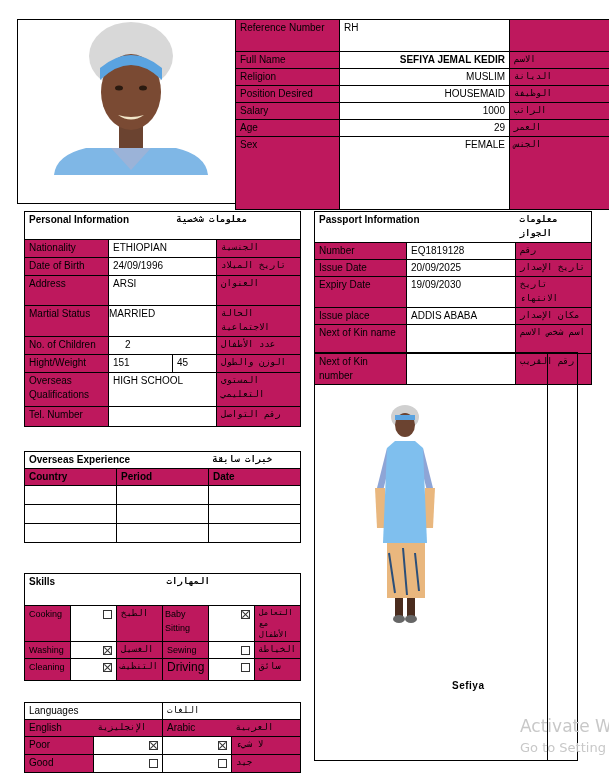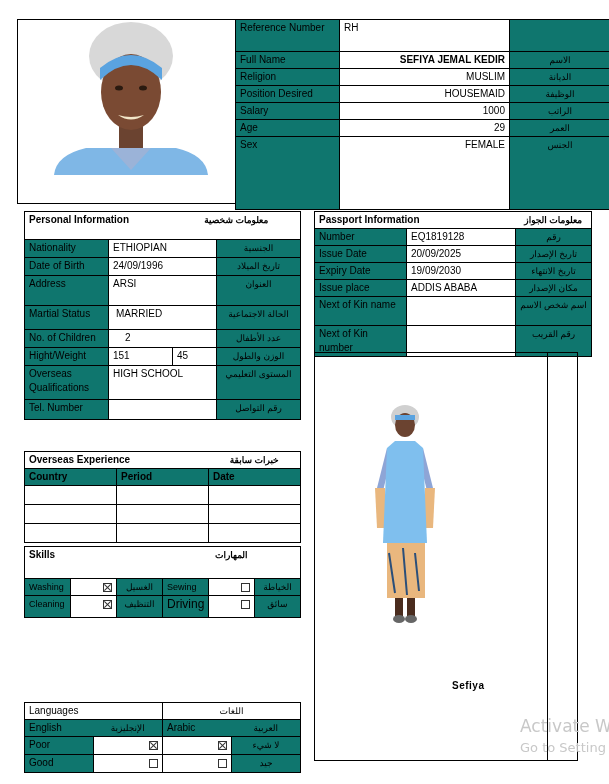--- a/index.html
+++ b/index.html
@@ -1,21 +1,21 @@
 <!DOCTYPE html>
 <html><head>
 <meta charset="utf-8">
 <style>
 *{box-sizing:border-box;margin:0;padding:0}
 body{width:609px;height:784px;background:#fff;position:relative;overflow:hidden;font-family:"Liberation Sans","DejaVu Sans",sans-serif;font-size:10px;color:#000}
 .abs{position:absolute}
 table{border-collapse:collapse;table-layout:fixed}
 td{border:1px solid #000;padding:1px 4px;vertical-align:top;line-height:14px;font-size:10px;overflow:hidden}
-.b{background:#0f766e}
-.ar{text-align:center;direction:rtl;font-family:Liberation Sans, sans-serif;font-size:9px}
+.b{background:#be185d}
+.ar{text-align:left;direction:rtl;font-family:Liberation Mono, monospace;font-size:9px}
 .c{text-align:right}
 .bold{font-weight:bold}
 .cb{display:inline-block;width:9px;height:9px;border:1px solid #333;position:relative;vertical-align:middle}
 .cb.x::before,.cb.x::after{content:"";position:absolute;left:3px;top:-1px;width:1px;height:9px;background:#333}
 .cb.x::before{transform:rotate(45deg)}
 .cb.x::after{transform:rotate(-45deg)}
 .photo-frame{border:1px solid #000}
 .watermark{color:#c8c8c8;font-family:"DejaVu Sans",sans-serif}
 </style>
 </head>
@@ -102,21 +102,21 @@
     <td colspan="2">24/09/1996</td>
     <td class="b ar">تاريخ الميلاد</td>
   </tr>
   <tr style="height:30px">
     <td class="b">Address</td>
     <td colspan="2">ARSI</td>
     <td class="b ar">العنوان</td>
   </tr>
   <tr style="height:24px">
     <td class="b">Martial Status</td>
-    <td colspan="2" style="padding-left:7px">MARRIED</td>
+    <td colspan="2" style="padding-left:0">MARRIED</td>
     <td class="b ar">الحالة الاجتماعية</td>
   </tr>
   <tr style="height:18px">
     <td class="b">No. of Children</td>
     <td colspan="2" style="padding-left:16px">2</td>
     <td class="b ar">عدد الأطفال</td>
   </tr>
   <tr style="height:18px">
     <td class="b">Hight/Weight</td>
     <td>151</td>
@@ -227,33 +227,41 @@
         <td></td>
       </tr>
   <tr style="height:19px">
         <td></td>
         <td></td>
         <td></td>
       </tr>
 </tbody>
   </table>
 
-<table class="abs" style="left:24px;top:546px;width:276px">
+<table class="abs" style="left:24px;top:573px;width:276px">
   <colgroup>
       <col style="width:46px">
       <col style="width:46px">
       <col style="width:46px">
       <col style="width:46px">
       <col style="width:46px">
       <col style="width:46px">
     </colgroup>
   <tbody>
       <tr style="height:32px">
     <td colspan="3" class="bold" style="border-right:none">Skills</td>
     <td colspan="3" class="ar bold" style="border-left:none">المهارات</td>
+  </tr>
+  <tr style="height:29px">
+    <td class="b" style="font-size:9px">Cooking</td>
+    <td class="c"><span class="cb"></span></td>
+    <td class="b ar">الطبخ</td>
+    <td class="b" style="font-size:9px;padding:1px 2px">Baby Sitting</td>
+    <td class="c"><span class="cb x"></span></td>
+    <td class="b ar" style="font-size:8px;line-height:11px">التعامل مع الأطفال</td>
   </tr>
   <tr style="height:16px">
     <td class="b" style="font-size:9px">Washing</td>
     <td class="c"><span class="cb x"></span></td>
     <td class="b ar">الغسيل</td>
     <td class="b" style="font-size:9px">Sewing</td>
     <td class="c"><span class="cb"></span></td>
     <td class="b ar">الخياطة</td>
   </tr>
   <tr style="height:22px">

